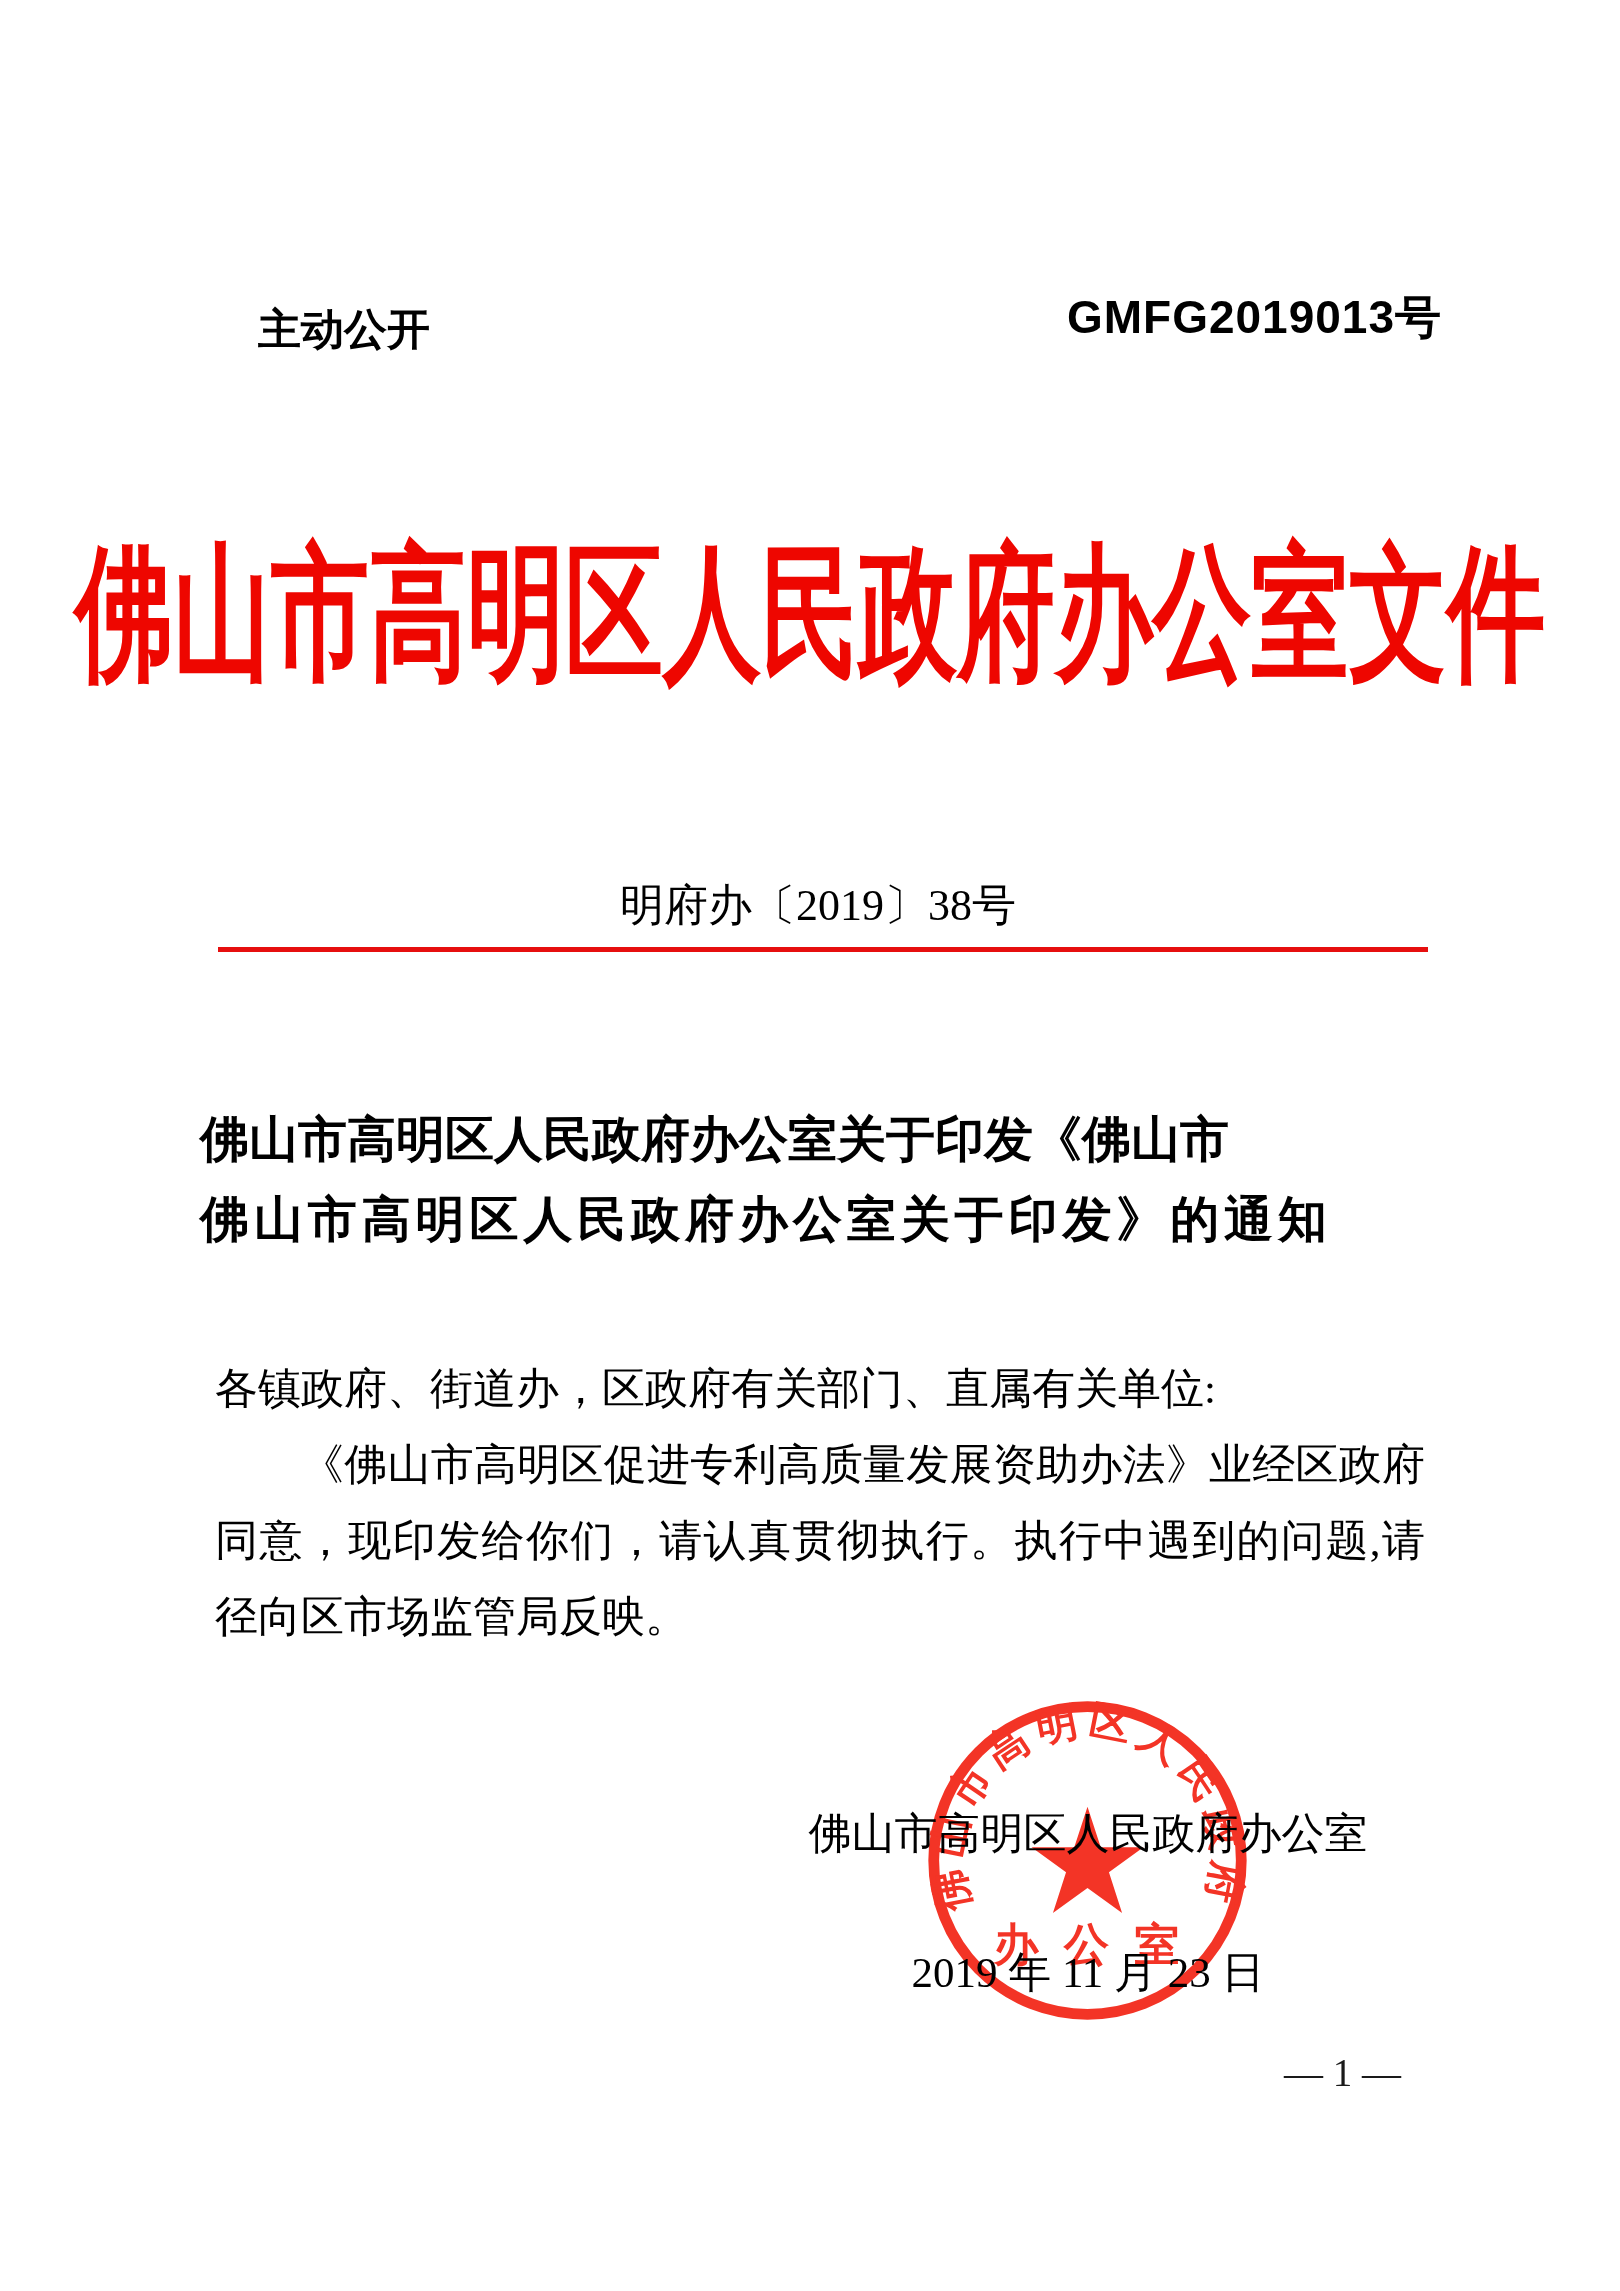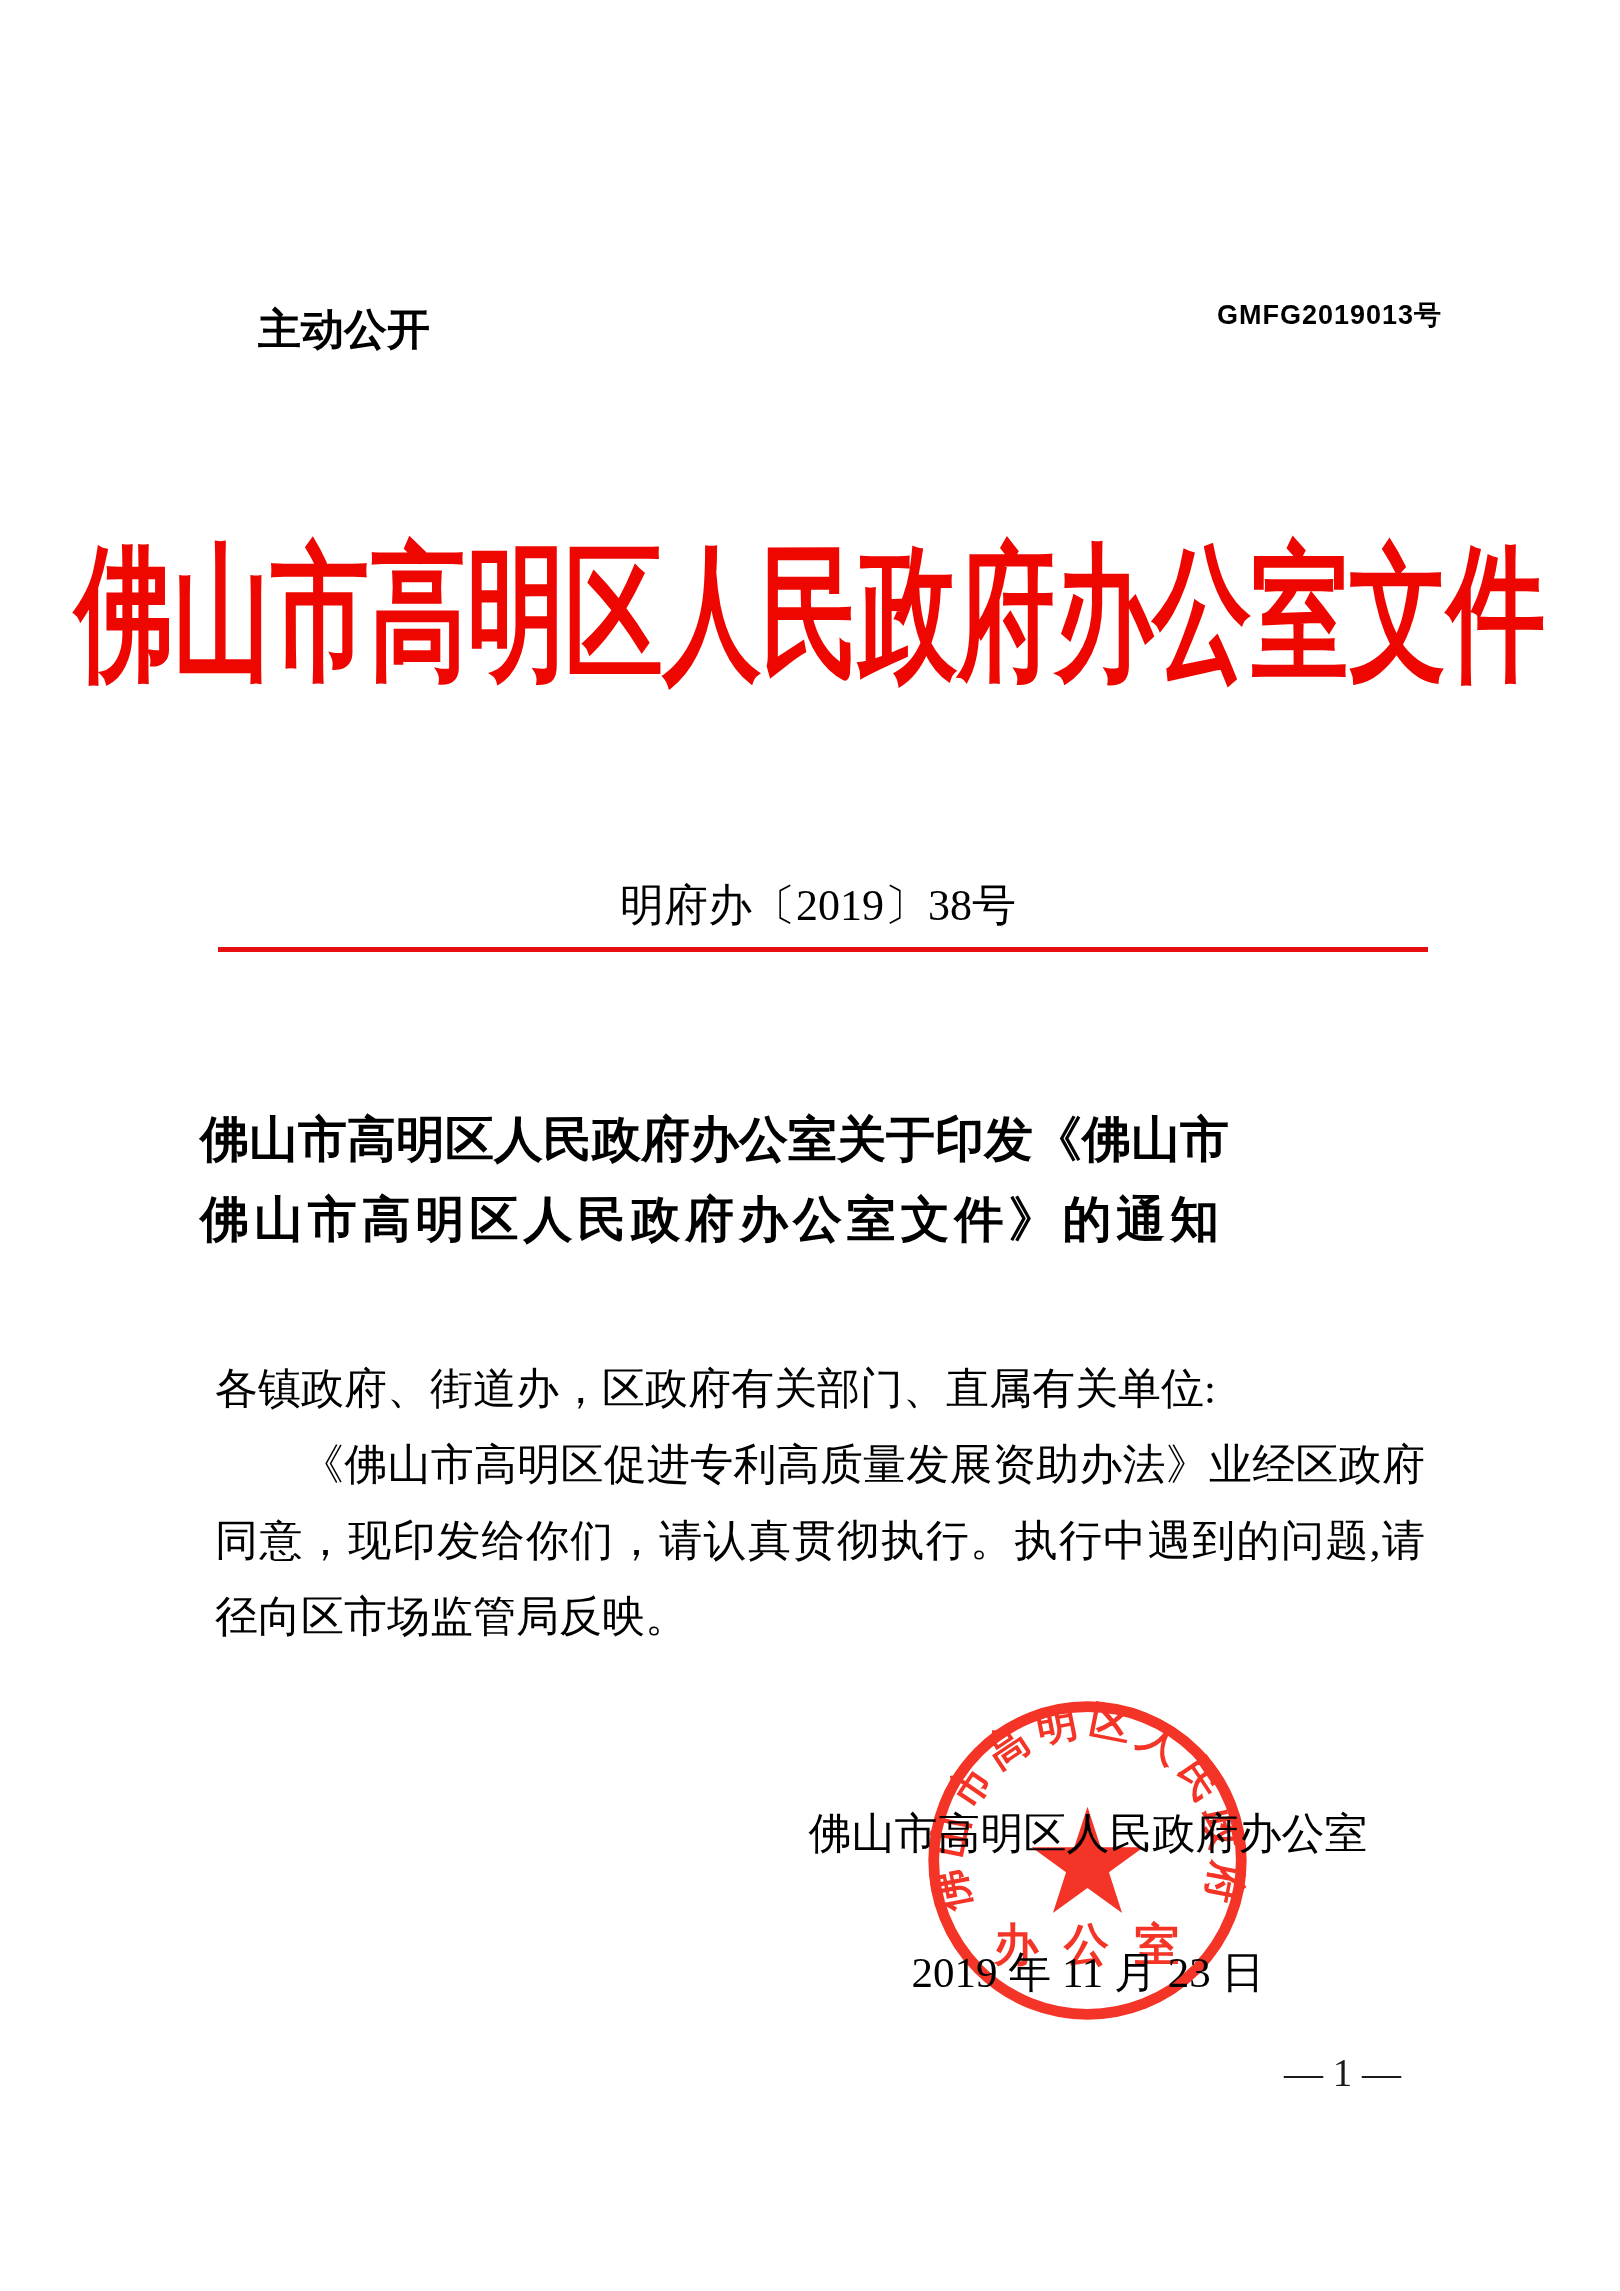--- a/index.html
+++ b/index.html
@@ -14,23 +14,23 @@
   }
   .abs { position:absolute; }
 
   
   .disclosure {
     left:218px; top:306px;
     font-family:"Liberation Sans","DejaVu Sans",sans-serif;
     font-weight:bold; font-size:43px; line-height:1.1;margin-left:40px;
   }
   .doc-code {
-    right:178px; top:301px;
+    right:178px; top:292px;
     font-family:"Liberation Sans","DejaVu Sans",sans-serif;
-    font-weight:bold; font-size:27px; line-height:1.1; letter-spacing:1px;text-align:center;
+    font-weight:bold; font-size:46px; line-height:1.1; letter-spacing:1px;text-align:center;
   }
 
   
   .org-title {
     left:0; top:535px; width:100%;
     text-align:center;
     color:#ee0600;
     font-size:98px; font-weight:bold; line-height:1.1;
     transform:scaleY(1.5); transform-origin:50% 0;
     white-space:nowrap;
@@ -96,21 +96,21 @@
   <div class="abs doc-code">GMFG2019013号</div>
 
   <div class="abs org-title">佛山市高明区人民政府办公室文件</div>
 
   <div class="abs doc-number">明府办〔2019〕38号</div>
 
   <div class="abs red-rule"></div>
 
   <div class="abs doc-heading">
     <div class="l1">佛山市高明区人民政府办公室关于印发《佛山市</div>
-    <div class="l2">佛山市高明区人民政府办公室文件》的通知</div>
+    <div class="l2">佛山市高明区人民政府办公室关于印发》的通知</div>
   </div>
 
   <div class="abs body-block">
     <div class="para-line">各镇政府、街道办，区政府有关部门、直属有关单位:</div>
     <div class="para-line justify first-indent">《佛山市高明区促进专利高质量发展资助办法》业经区政府</div>
     <div class="para-line justify">同意，现印发给你们，请认真贯彻执行。执行中遇到的问题,请</div>
     <div class="para-line">径向区市场监管局反映。</div>
   </div>
 
   <svg class="abs seal" viewBox="0 0 340 340" xmlns="http://www.w3.org/2000/svg">

